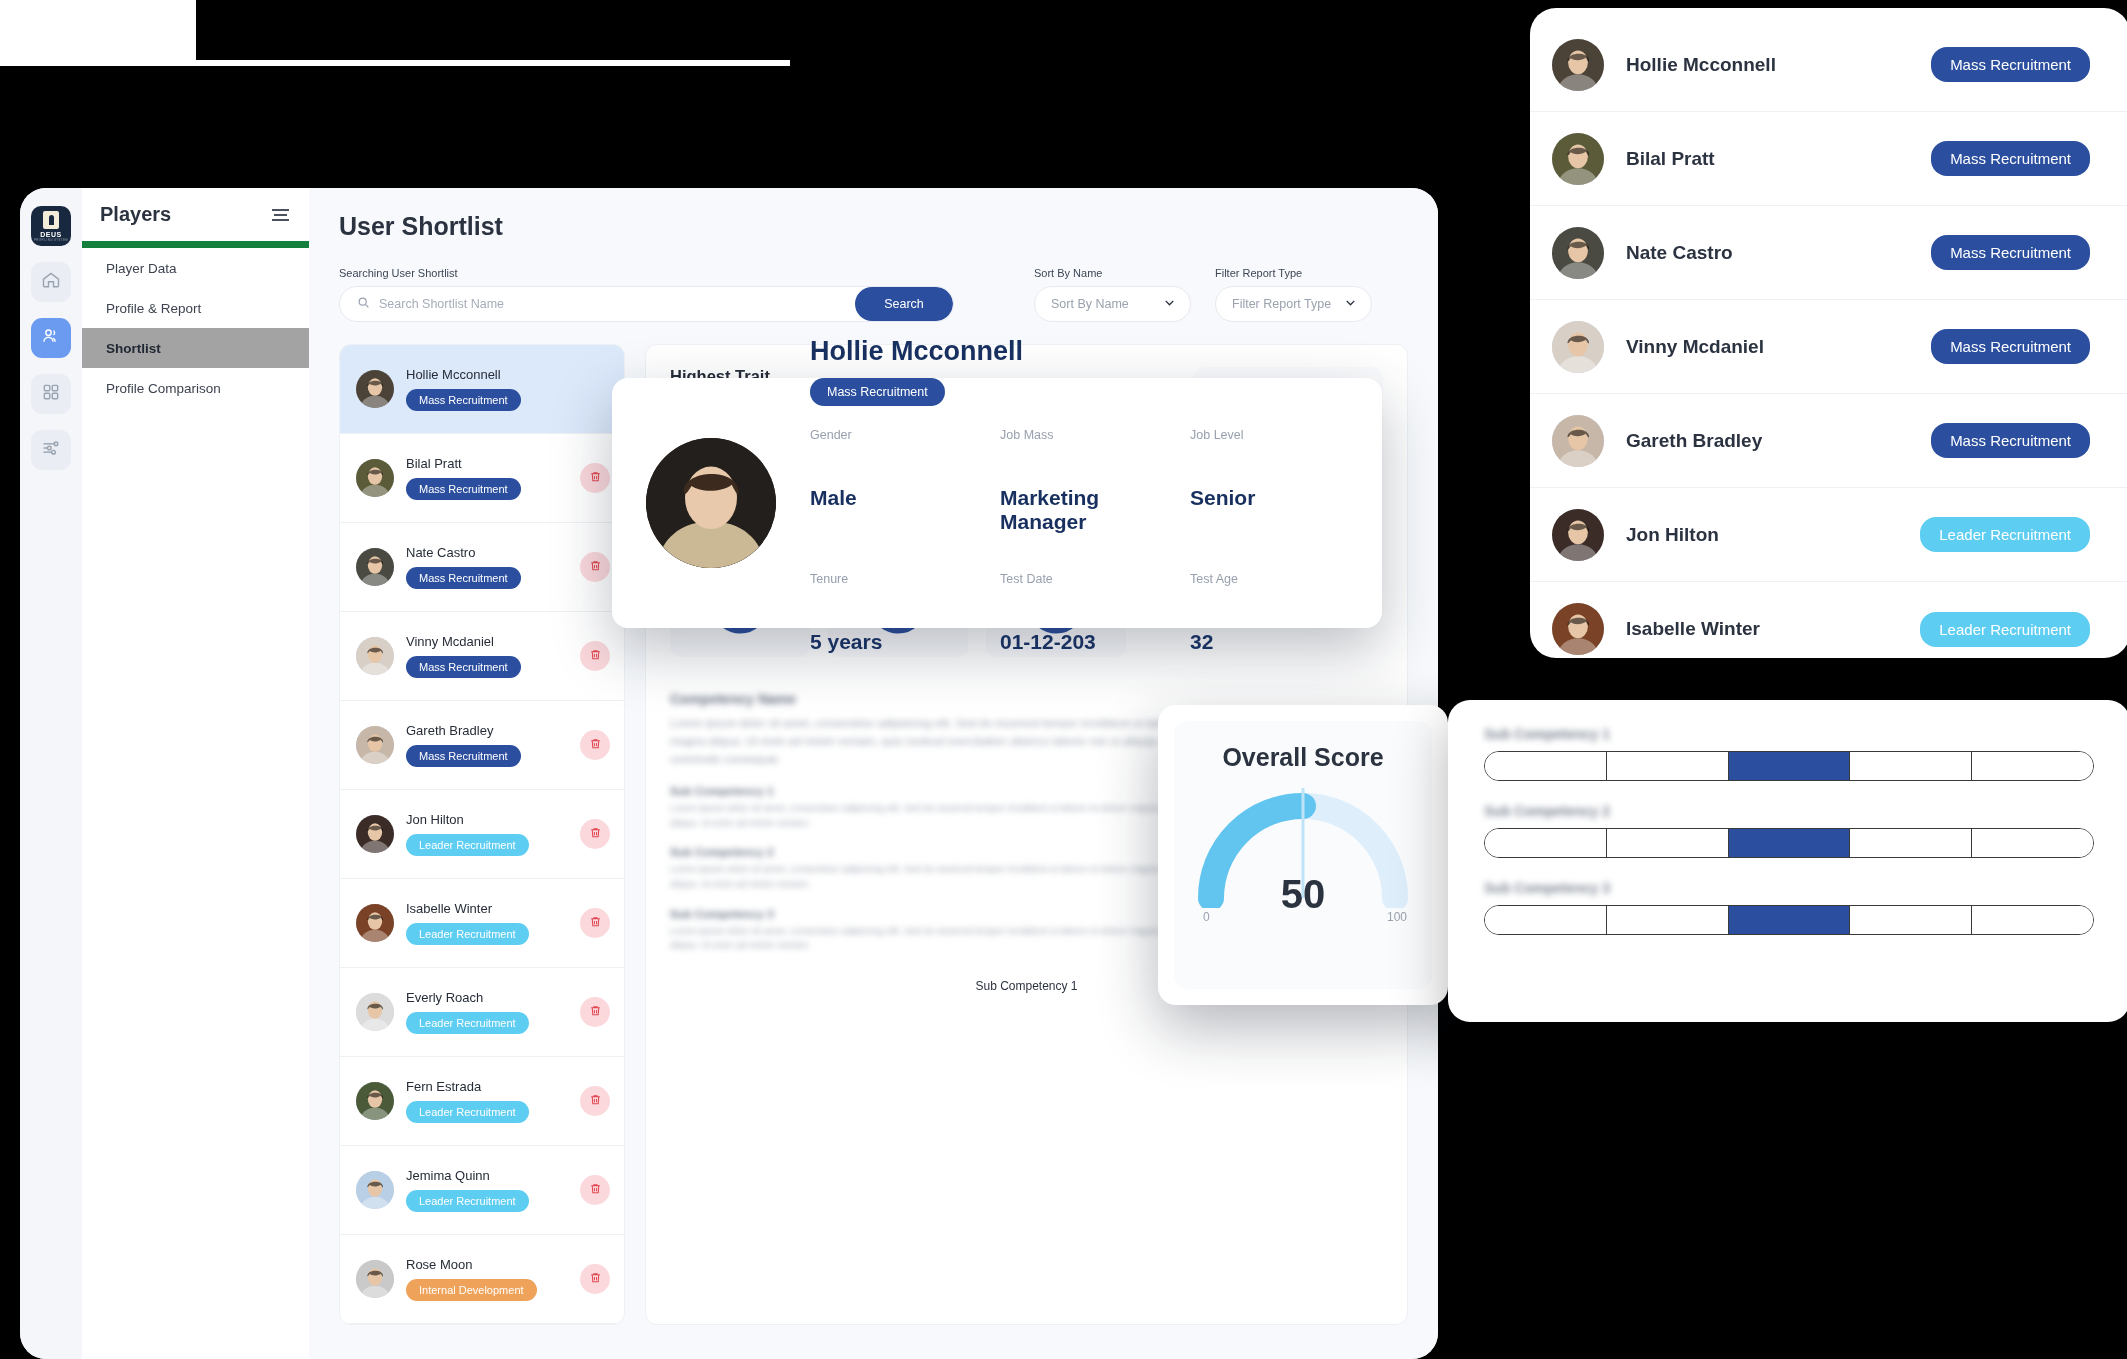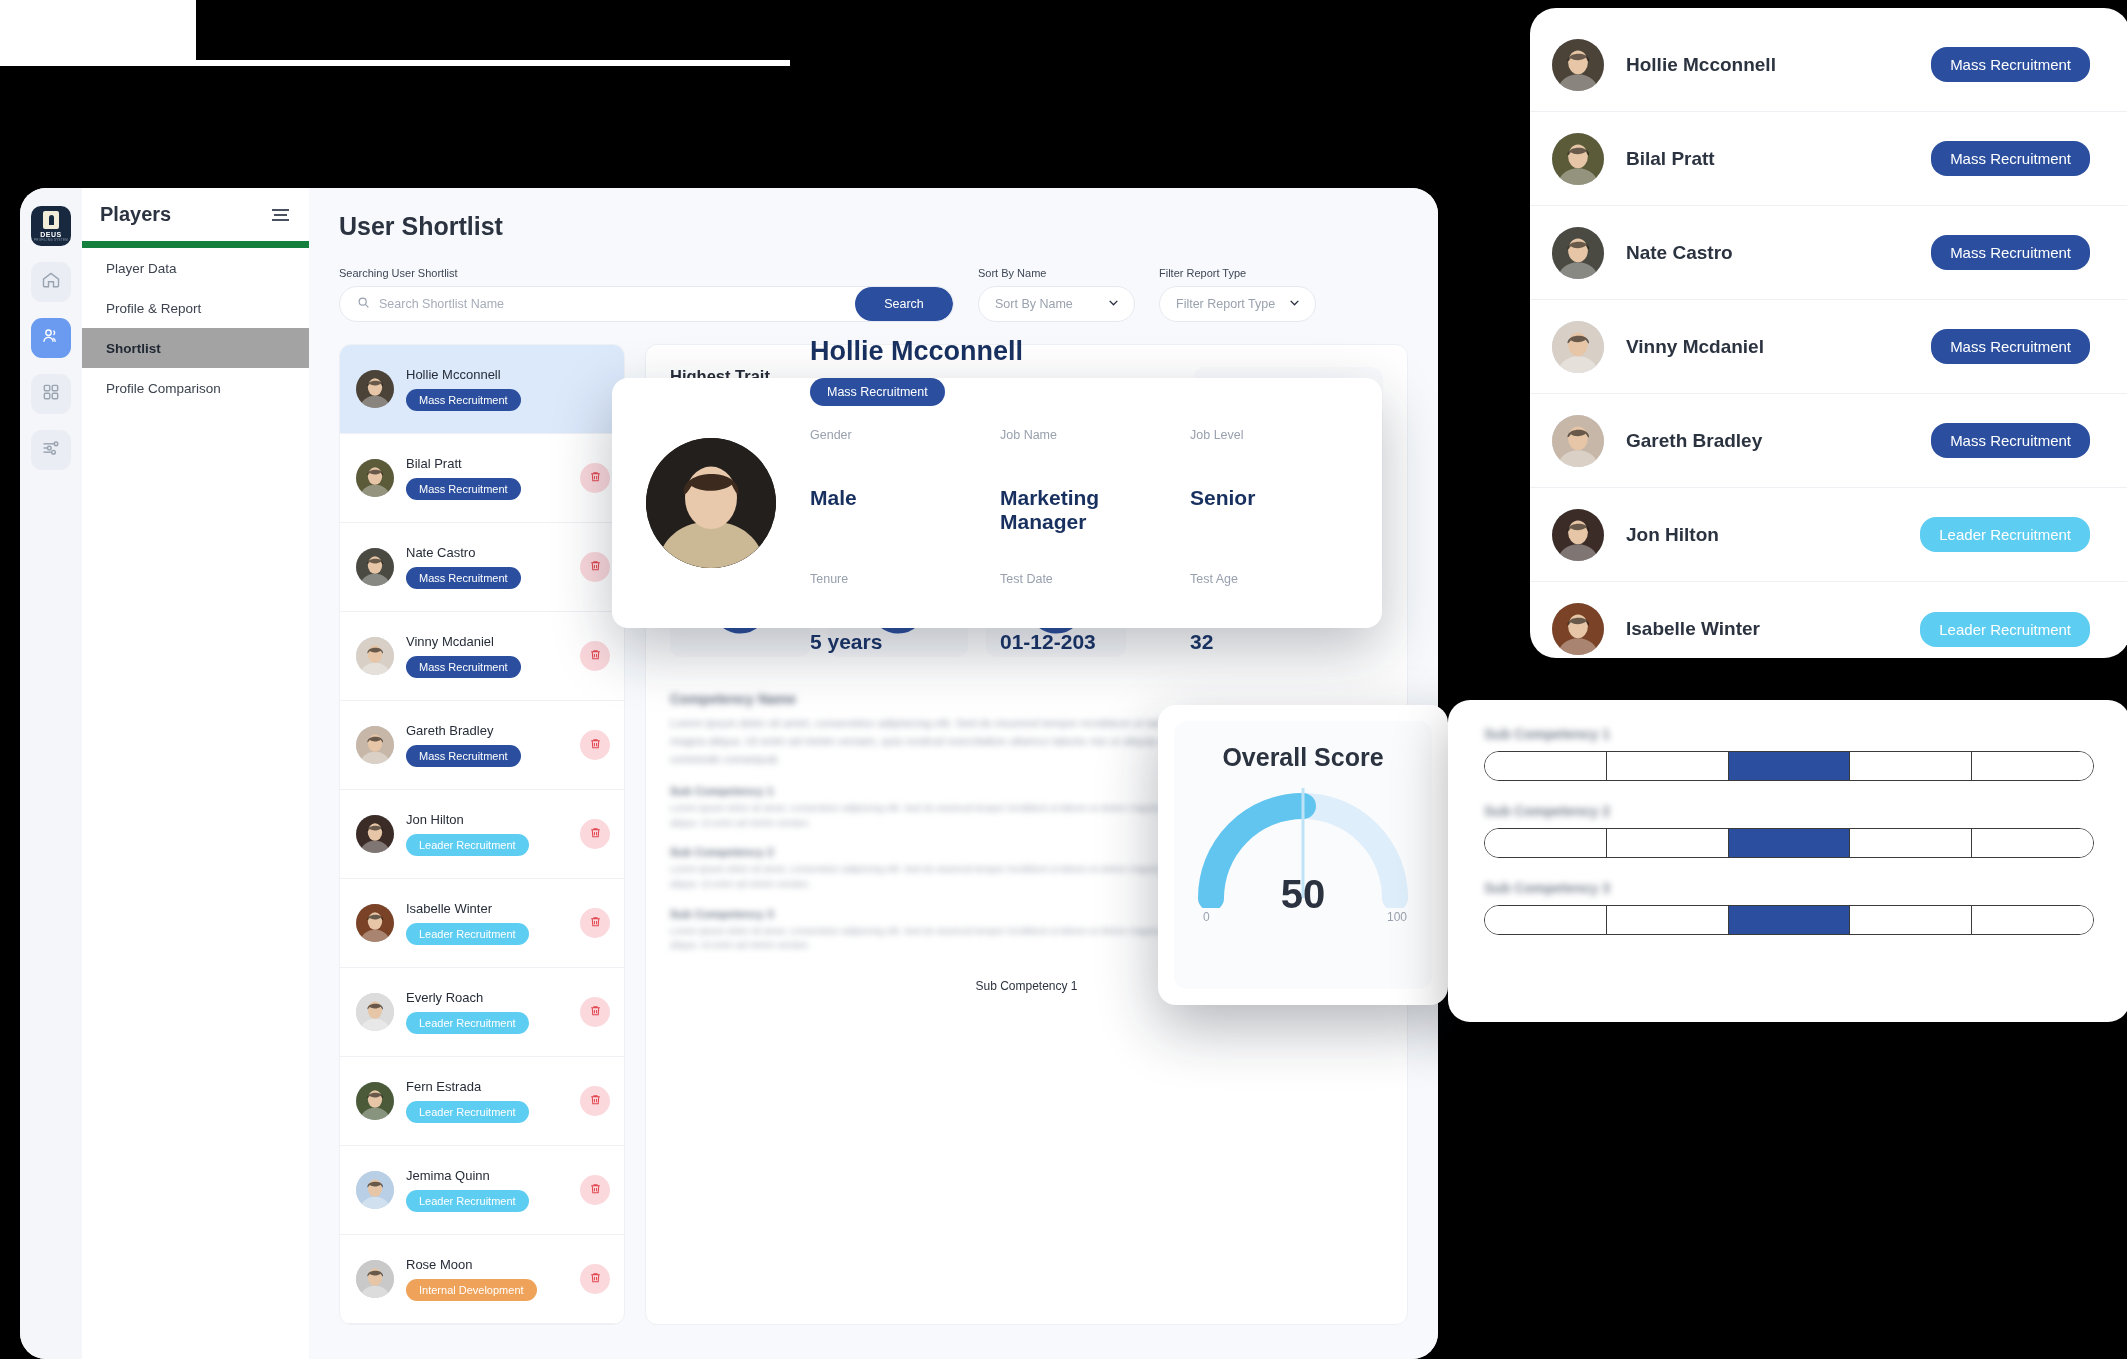--- a/index.html
+++ b/index.html
@@ -79,21 +79,21 @@
   .filters { display:flex; align-items:flex-end; gap:0; margin-bottom:22px;}
   .fld-label { font-size:11px; color:#3e4756; margin-bottom:7px; font-weight:500;}
   .search-wrap { width:615px; }
   .search-box { display:flex; height:36px; border-radius:18px; overflow:hidden;
      background:#fff; border:1px solid #e6e9ef; }
   .search-input-area { flex:1; display:flex; align-items:center; gap:9px; padding-left:17px;}
   .search-input-area svg { width:13px; height:13px; stroke:#98a0ae; }
   .search-ph { font-size:12.5px; color:#a6adb9;}
   .search-btn { width:98px; background:#2b4f9e; color:#fff; font-size:12.5px;
      display:flex; align-items:center; justify-content:center; border-radius:18px;}
-  .sel-wrap { margin-left:24px; }
+  .sel-wrap { margin-left:80px; }
   .sel {
     width:157px; height:36px; border-radius:18px; background:#fff; border:1px solid #e6e9ef;
     display:flex; align-items:center; justify-content:space-between; padding:0 14px 0 16px;
     font-size:12.5px; color:#9aa2ae;
   }
   .sel svg{ width:13px;height:13px; stroke:#2b3340; }
   .sel-wrap.second { margin-left:24px; }
 
   
   .lower { display:flex; gap:20px; }
@@ -567,21 +567,21 @@
     </div>
     <div class="pc-body">
       <div class="pc-name">Hollie Mcconnell</div>
       <div class="pc-pill">Mass Recruitment</div>
       <div class="pc-grid" id="pc-grid">
           <div>
             <div class="pc-k">Gender</div>
             <div class="pc-v">Male</div>
           </div>
           <div>
-            <div class="pc-k">Job Name</div>
+            <div class="pc-k">Job Mass</div>
             <div class="pc-v">Marketing Manager</div>
           </div>
           <div>
             <div class="pc-k">Job Level</div>
             <div class="pc-v">Senior</div>
           </div>
           <div>
             <div class="pc-k">Tenure</div>
             <div class="pc-v">5 years</div>
           </div>

